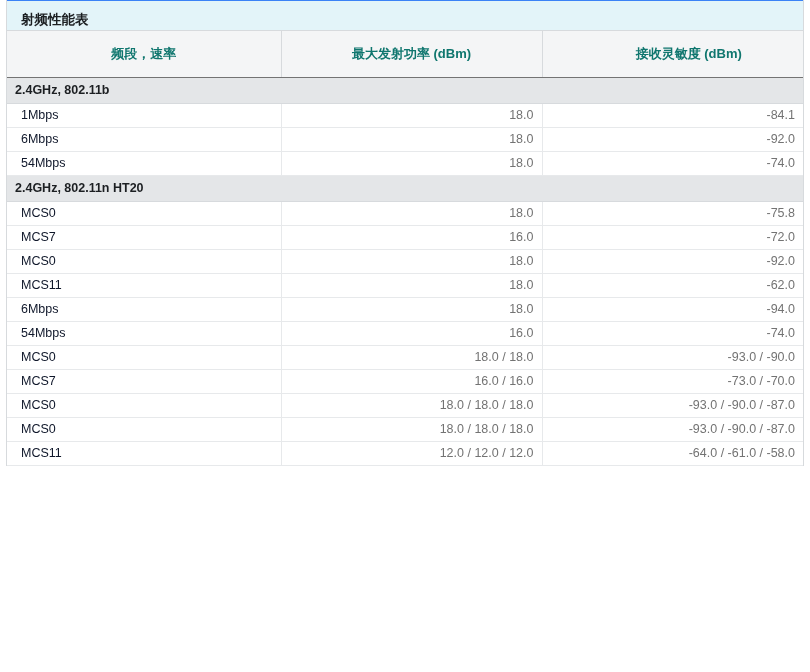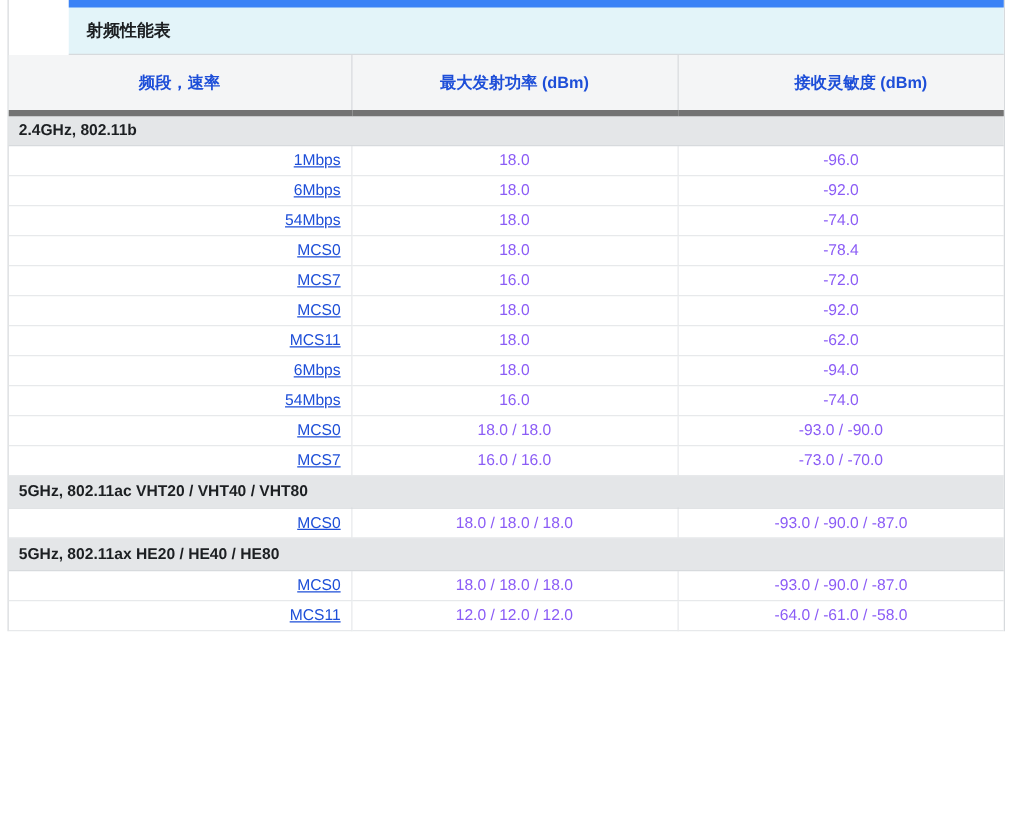--- a/index.html
+++ b/index.html
@@ -17,48 +17,47 @@
   }
   .table-wrap {
     width: 798px;
     margin: 0 auto;
     border-left: 1px solid #d7dadd;
     border-right: 1px solid #d7dadd;
     box-sizing: border-box;
   }
   .title-bar {
     background: #e3f4f9;
-    border-top: 6px solid #3b82f6;
+    border-top: 1px solid #3b82f6;
     border-bottom: 1px solid #d7dadd;
     padding: 10px 12px 10px 14px;
     box-sizing: border-box;
-    height: 44px;
-    margin-left: 48px;
+    height: 31px;
   }
   .title-bar .title {
     font-size: 13.5px;
     font-weight: bold;
     color: #1c1f22;
     line-height: 18px;
   }
   table {
     border-collapse: collapse;
     width: 100%;
     table-layout: fixed;
   }
   col.c1 { width: 274px; }
   col.c2 { width: 261px; }
   col.c3 { width: 261px; }
   thead th {
     background: #f4f5f6;
-    border-bottom: 5px solid #737373;
+    border-bottom: 1px solid #737373;
     border-right: 1px solid #d7dadd;
     font-size: 13px;
     font-weight: bold;
-    color: #1d4ed8;
+    color: #0f766e;
     height: 46px;
     text-align: center;
     vertical-align: middle;
     padding: 0 8px;
     box-sizing: border-box;
   }
   thead th:last-child { border-right: none; padding-left: 40px; }
   tbody td {
     border-bottom: 1px solid #e7e9eb;
     border-right: 1px solid #e7e9eb;
@@ -73,28 +72,27 @@
   tbody tr.group td {
     background: #e4e6e8;
     font-weight: bold;
     font-size: 12.5px;
     color: #1c1f22;
     border-right: none;
     border-bottom: 1px solid #d7dadd;
     height: 26px;
   }
   tbody tr.data td.label {
-    text-align: right;
+    text-align: left;
     padding-left: 14px;
-    color: #1d4ed8;
-    text-decoration: underline;
+    color: #0f172a;
   }
   tbody tr.data td.val {
-    text-align: center;
-    color: #8b5cf6;
+    text-align: right;
+    color: #737373;
   }
 </style>
 </head>
 <body>
 
 <div id="page">
   <div class="table-wrap">
 
     <div class="title-bar">
       <div class="title">射频性能表</div>
@@ -113,36 +111,39 @@
           <th>接收灵敏度 (dBm)</th>
         </tr>
       </thead>
       <tbody id="tbody">
           <tr class="group">
             <td colspan="3">2.4GHz, 802.11b</td>
           </tr>
           <tr class="data">
             <td class="label">1Mbps</td>
             <td class="val">18.0</td>
-            <td class="val">-96.0</td>
+            <td class="val">-84.1</td>
           </tr>
           <tr class="data">
             <td class="label">6Mbps</td>
             <td class="val">18.0</td>
             <td class="val">-92.0</td>
           </tr>
           <tr class="data">
             <td class="label">54Mbps</td>
             <td class="val">18.0</td>
             <td class="val">-74.0</td>
           </tr>
+          <tr class="group">
+            <td colspan="3">2.4GHz, 802.11n HT20</td>
+          </tr>
           <tr class="data">
             <td class="label">MCS0</td>
             <td class="val">18.0</td>
-            <td class="val">-78.4</td>
+            <td class="val">-75.8</td>
           </tr>
           <tr class="data">
             <td class="label">MCS7</td>
             <td class="val">16.0</td>
             <td class="val">-72.0</td>
           </tr>
           <tr class="data">
             <td class="label">MCS0</td>
             <td class="val">18.0</td>
             <td class="val">-92.0</td>
@@ -165,30 +166,24 @@
           <tr class="data">
             <td class="label">MCS0</td>
             <td class="val">18.0 / 18.0</td>
             <td class="val">-93.0 / -90.0</td>
           </tr>
           <tr class="data">
             <td class="label">MCS7</td>
             <td class="val">16.0 / 16.0</td>
             <td class="val">-73.0 / -70.0</td>
           </tr>
-          <tr class="group">
-            <td colspan="3">5GHz, 802.11ac VHT20 / VHT40 / VHT80</td>
-          </tr>
           <tr class="data">
             <td class="label">MCS0</td>
             <td class="val">18.0 / 18.0 / 18.0</td>
             <td class="val">-93.0 / -90.0 / -87.0</td>
-          </tr>
-          <tr class="group">
-            <td colspan="3">5GHz, 802.11ax HE20 / HE40 / HE80</td>
           </tr>
           <tr class="data">
             <td class="label">MCS0</td>
             <td class="val">18.0 / 18.0 / 18.0</td>
             <td class="val">-93.0 / -90.0 / -87.0</td>
           </tr>
           <tr class="data">
             <td class="label">MCS11</td>
             <td class="val">12.0 / 12.0 / 12.0</td>
             <td class="val">-64.0 / -61.0 / -58.0</td>

